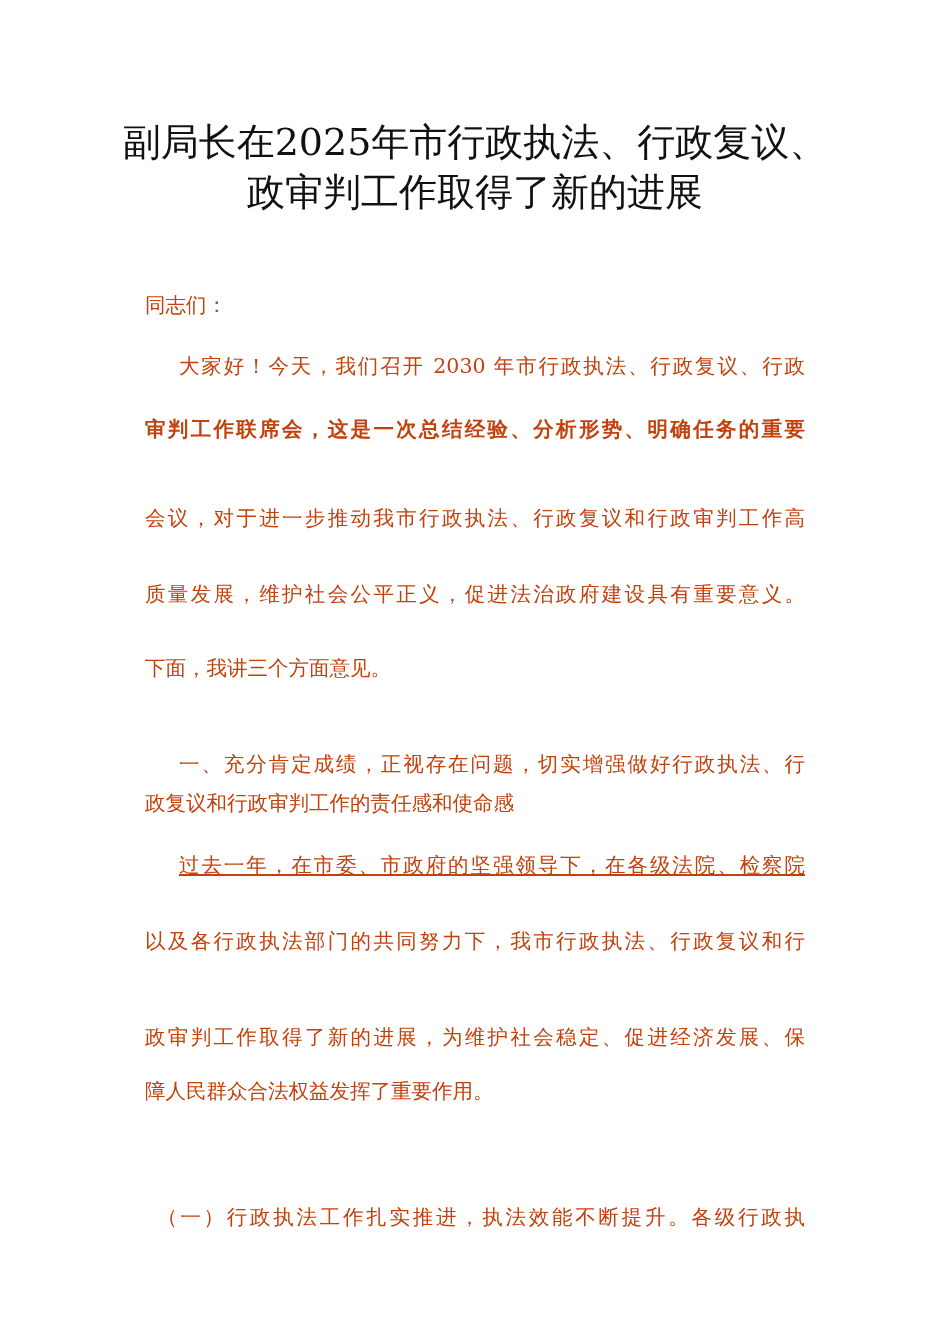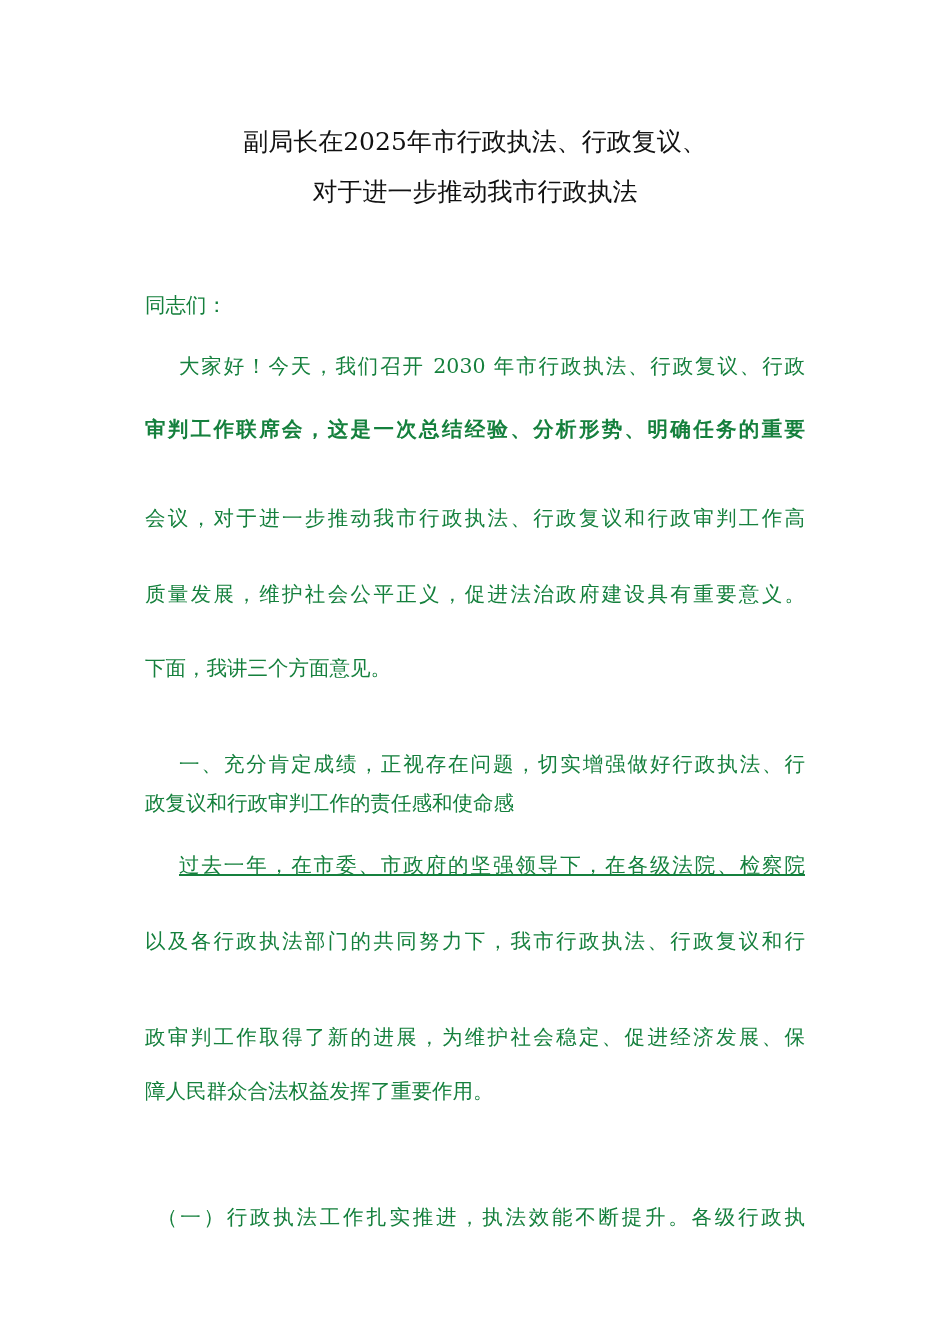--- a/index.html
+++ b/index.html
@@ -19,36 +19,36 @@
       position: absolute;
       left: 0; top: 0;
       width: 950px; height: 1344px;
       background: #ffffff;
     }
     .title-line {
       position: absolute;
       left: 0;
       width: 950px;
       text-align: center;
-      font-size: 25px;
+      font-size: 38px;
       line-height: 40px;
       letter-spacing: 0px;
       white-space: nowrap;
       color: #111111;
     }
     .line {
       position: absolute;
       left: 145px;
       width: 660px;
       font-size: 20.5px;
       line-height: 26px;
       white-space: nowrap;
       text-align: justify;
       text-align-last: justify;
-      color: #15803d;
+      color: #c2410c;
     }
     .line.last {
       text-align-last: left;
     }
     .line.indent {
       left: 145px;
       padding-left: 34px;
       width: 626px;
     }
     .line.indent-paren {
@@ -56,21 +56,21 @@
       padding-left: 12px;
       width: 648px;
     }
   </style>
 </head>
 <body>
 
 <div class="page">
 
   <div class="title-line" style="top:122px;">副局长在2025年市行政执法、行政复议、</div>
-  <div class="title-line" style="top:172px;">对于进一步推动我市行政执法</div>
+  <div class="title-line" style="top:172px;">政审判工作取得了新的进展</div>
 
   <div class="line last" style="top:292px;">同志们：</div>
 
   <div class="line indent" style="top:353px;">大家好！今天，我们召开 2030 年市行政执法、行政复议、行政</div>
   <div class="line" style="top:416px;font-weight:bold;">审判工作联席会，这是一次总结经验、分析形势、明确任务的重要</div>
   <div class="line" style="top:505px;font-family:Liberation Serif, serif;">会议，对于进一步推动我市行政执法、行政复议和行政审判工作高</div>
   <div class="line" style="top:581px;">质量发展，维护社会公平正义，促进法治政府建设具有重要意义。</div>
   <div class="line last" style="top:655px;">下面，我讲三个方面意见。</div>
 
   <div class="line indent" style="top:751px;">一、充分肯定成绩，正视存在问题，切实增强做好行政执法、行</div>

